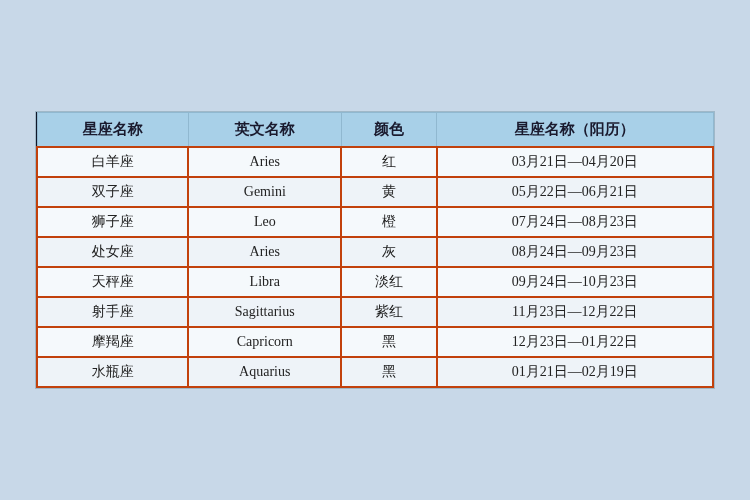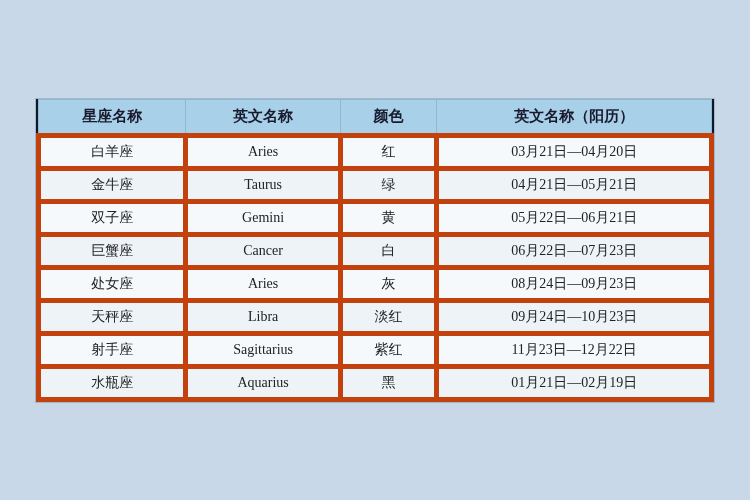--- a/index.html
+++ b/index.html
@@ -40,21 +40,21 @@
 
     tbody tr {
       background-color: #f5f9fc;
     }
 
     tbody tr:nth-child(even) {
       background-color: #eef3f8;
     }
 
     tbody td {
-      border: 5px solid #c2410c;
+      border: 2px solid #c2410c;
       padding: 5px 10px;
       text-align: center;
       font-size: 14px;
       color: #222;
     }
 
     tbody td:first-child {
       font-weight: normal;
     }
 
@@ -65,67 +65,67 @@
 </head>
 <body>
 
 <div class="table-container">
   <table>
     <thead>
       <tr>
         <th>星座名称</th>
         <th>英文名称</th>
         <th>颜色</th>
-        <th>英文名称（阳历）</th>
+        <th>星座名称（阳历）</th>
       </tr>
     </thead>
     <tbody id="table-body">
     <tr>
           <td>白羊座</td>
           <td>Aries</td>
           <td>红</td>
           <td>03月21日—04月20日</td>
         </tr>
         <tr>
-          <td>金牛座</td>
-          <td>Taurus</td>
-          <td>绿</td>
-          <td>04月21日—05月21日</td>
-        </tr>
-        <tr>
           <td>双子座</td>
           <td>Gemini</td>
           <td>黄</td>
           <td>05月22日—06月21日</td>
         </tr>
         <tr>
-          <td>巨蟹座</td>
-          <td>Cancer</td>
-          <td>白</td>
-          <td>06月22日—07月23日</td>
+          <td>狮子座</td>
+          <td>Leo</td>
+          <td>橙</td>
+          <td>07月24日—08月23日</td>
         </tr>
         <tr>
           <td>处女座</td>
           <td>Aries</td>
           <td>灰</td>
           <td>08月24日—09月23日</td>
         </tr>
         <tr>
           <td>天秤座</td>
           <td>Libra</td>
           <td>淡红</td>
           <td>09月24日—10月23日</td>
         </tr>
         <tr>
           <td>射手座</td>
           <td>Sagittarius</td>
           <td>紫红</td>
           <td>11月23日—12月22日</td>
         </tr>
         <tr>
+          <td>摩羯座</td>
+          <td>Capricorn</td>
+          <td>黑</td>
+          <td>12月23日—01月22日</td>
+        </tr>
+        <tr>
           <td>水瓶座</td>
           <td>Aquarius</td>
           <td>黑</td>
           <td>01月21日—02月19日</td>
         </tr>
       </tbody>
   </table>
 </div>
 
 </body></html>

